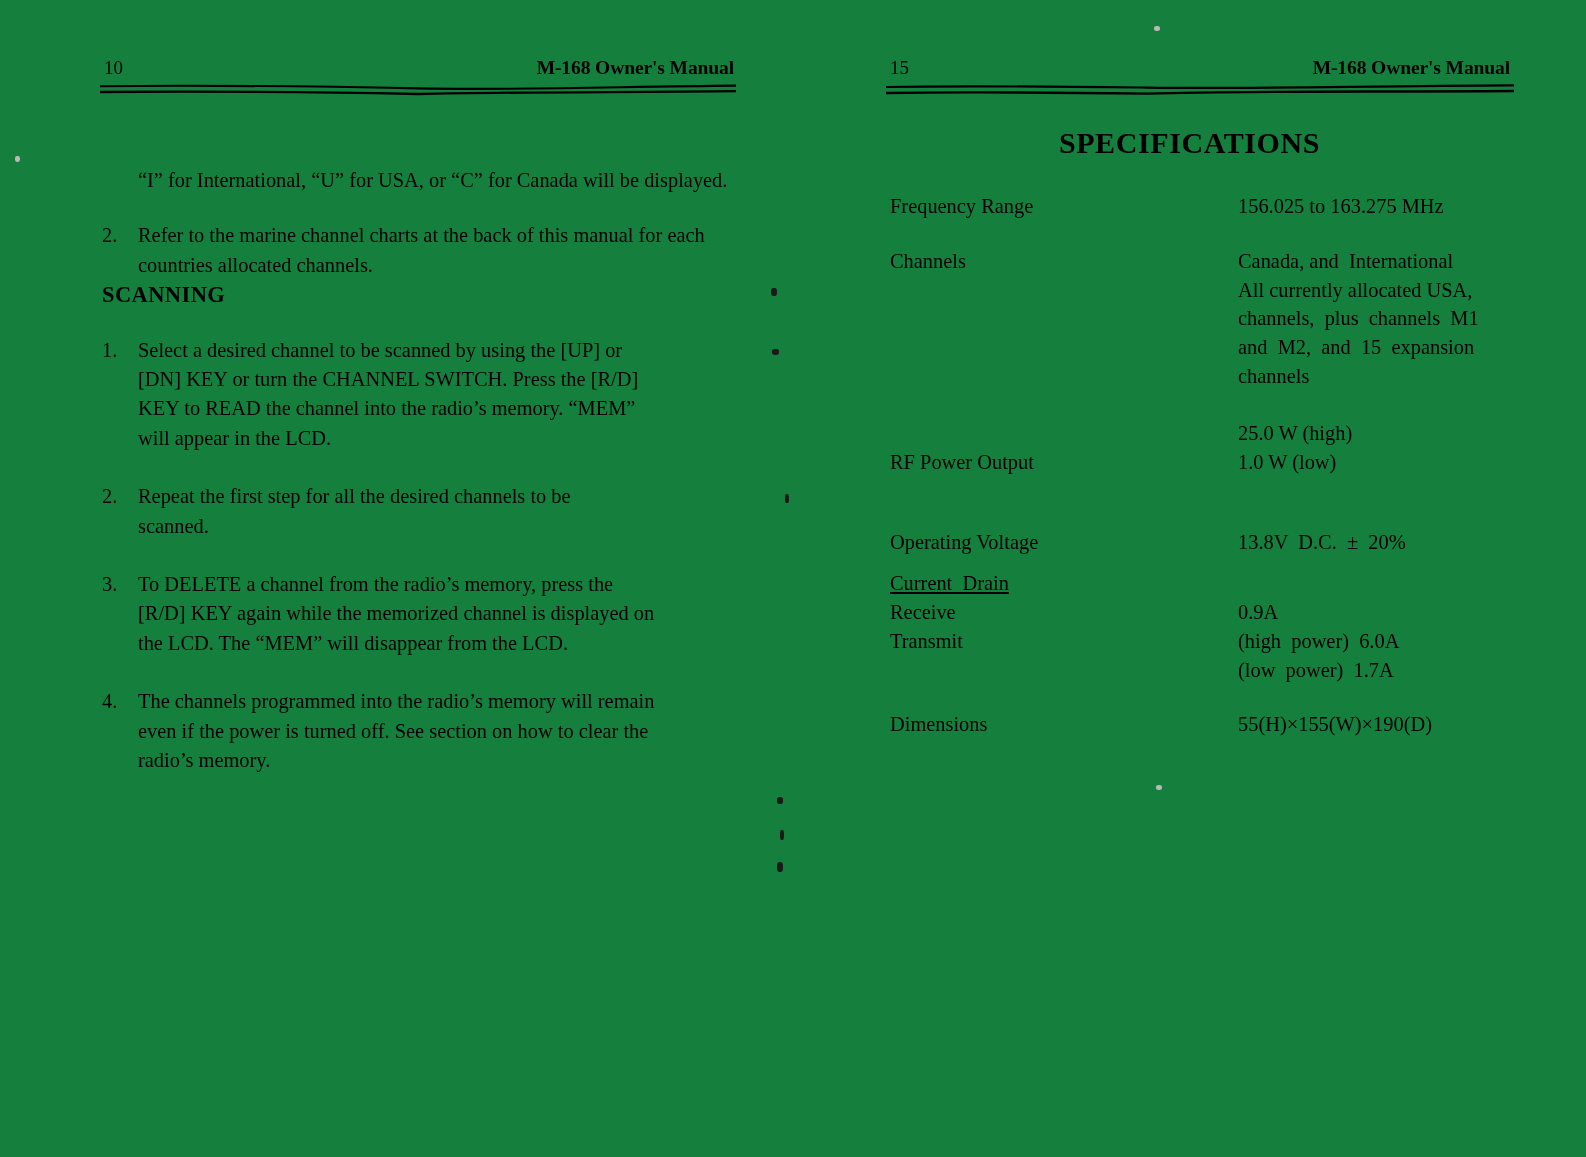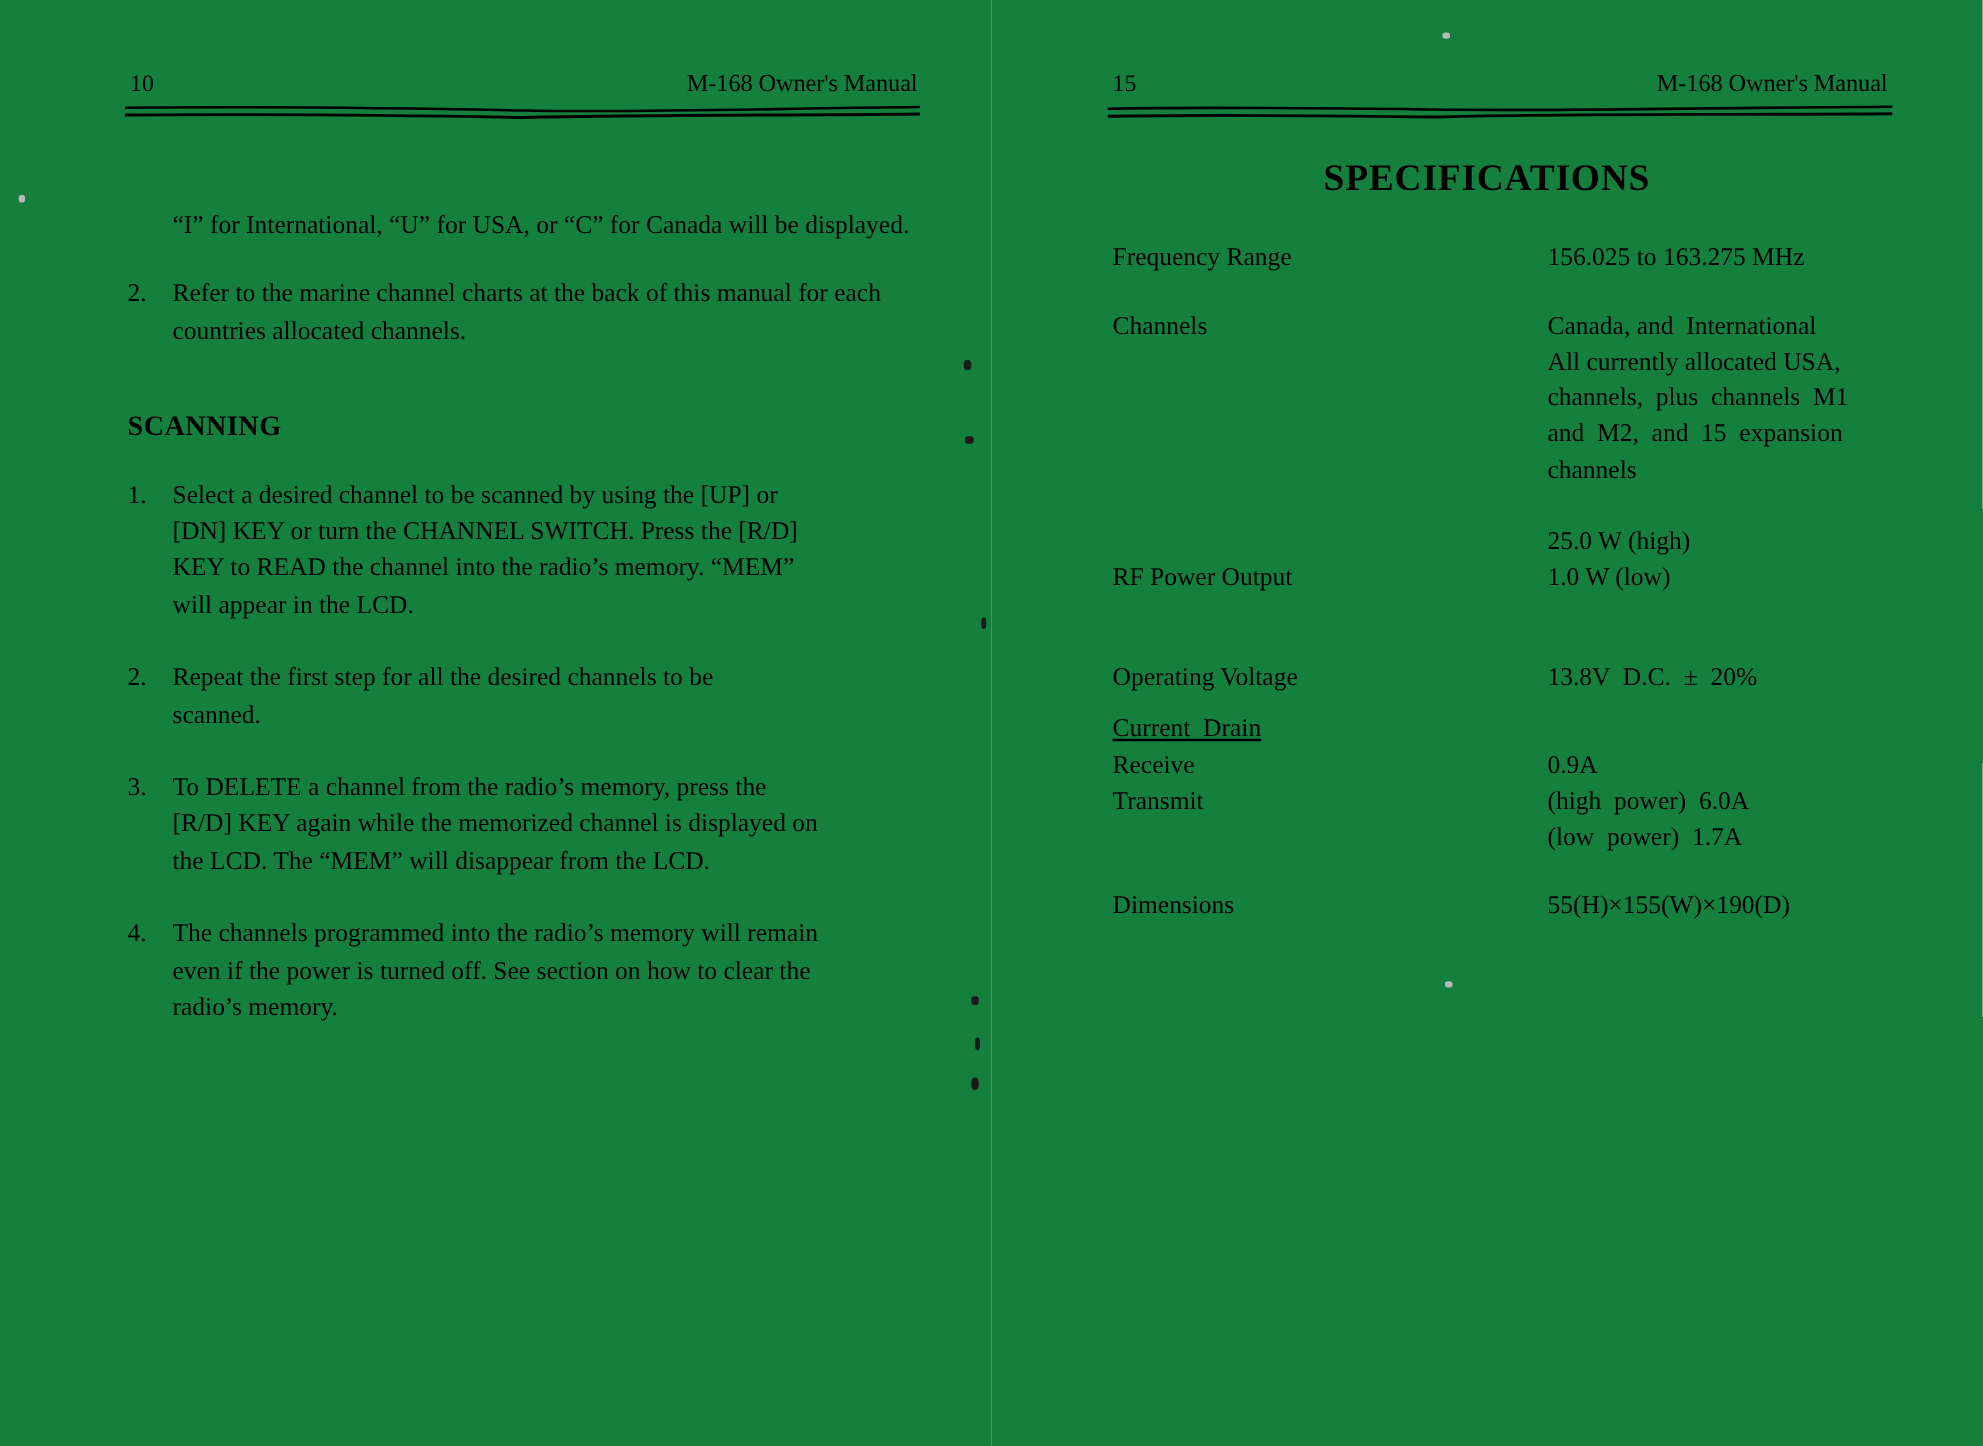--- a/index.html
+++ b/index.html
@@ -41,21 +41,21 @@
     justify-content: space-between;
     font-size: 19.5px;
     letter-spacing: 0.1px;
   }
   .runhead .folio {
     font-family: "Liberation Serif", "DejaVu Serif", serif;
     font-weight: 400;
     font-size: 19px;
   }
   .runhead .title {
-    font-weight: 400;
+    font-weight: 700;
     font-size: 19.5px;
     letter-spacing: -0.1px;
   }
 
   
   .rule {
     position: absolute;
     height: 14px;
   }
   .rule svg { display: block; width: 100%; height: 100%; }
@@ -161,21 +161,21 @@
 
       <p class="lead" style="padding-left:36px;margin-top:44px;">“I” for International, “U” for USA, or “C” for Canada will be displayed.</p>
 
       <ol class="steps" style="margin-top:8px;">
         <li>
           <span class="num">2.</span>
           <span class="txt">Refer to the marine channel charts at the back of this manual for each countries allocated channels.</span>
         </li>
       </ol>
 
-      <h2 class="section" style="margin-top:46px;">SCANNING</h2>
+      <h2 class="section" style="">SCANNING</h2>
 
       <ol class="steps" style="margin-top:16px;">
 
         <li>
           <span class="num">1.</span>
           <span class="txt">
             <span>Select a desired channel to be scanned by using the [UP]  or</span><br>
             <span>[DN] KEY or turn the CHANNEL SWITCH. Press the [R/D]</span><br>
             <span>KEY to READ the channel into the radio’s memory. “MEM”</span><br>
             <span>will appear in the LCD.</span>

